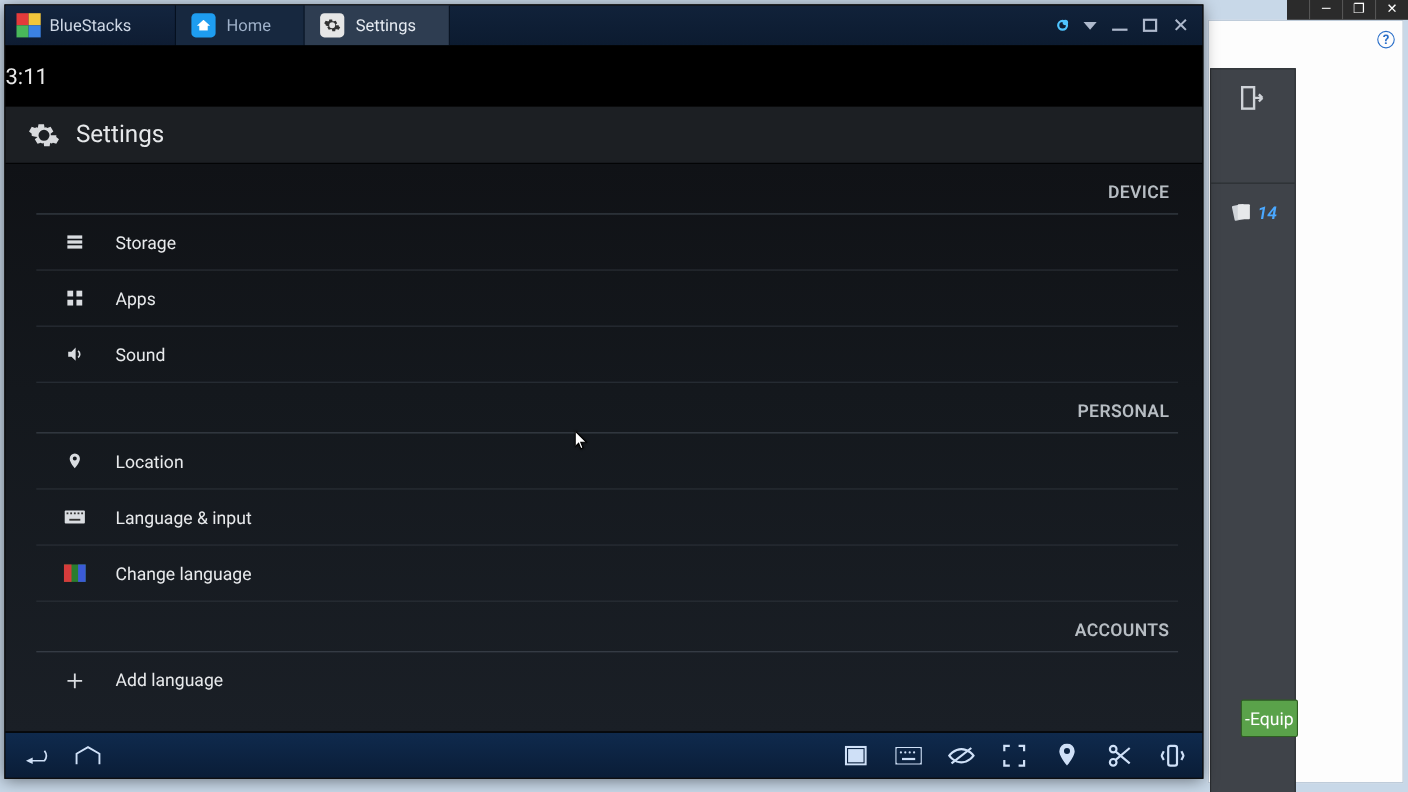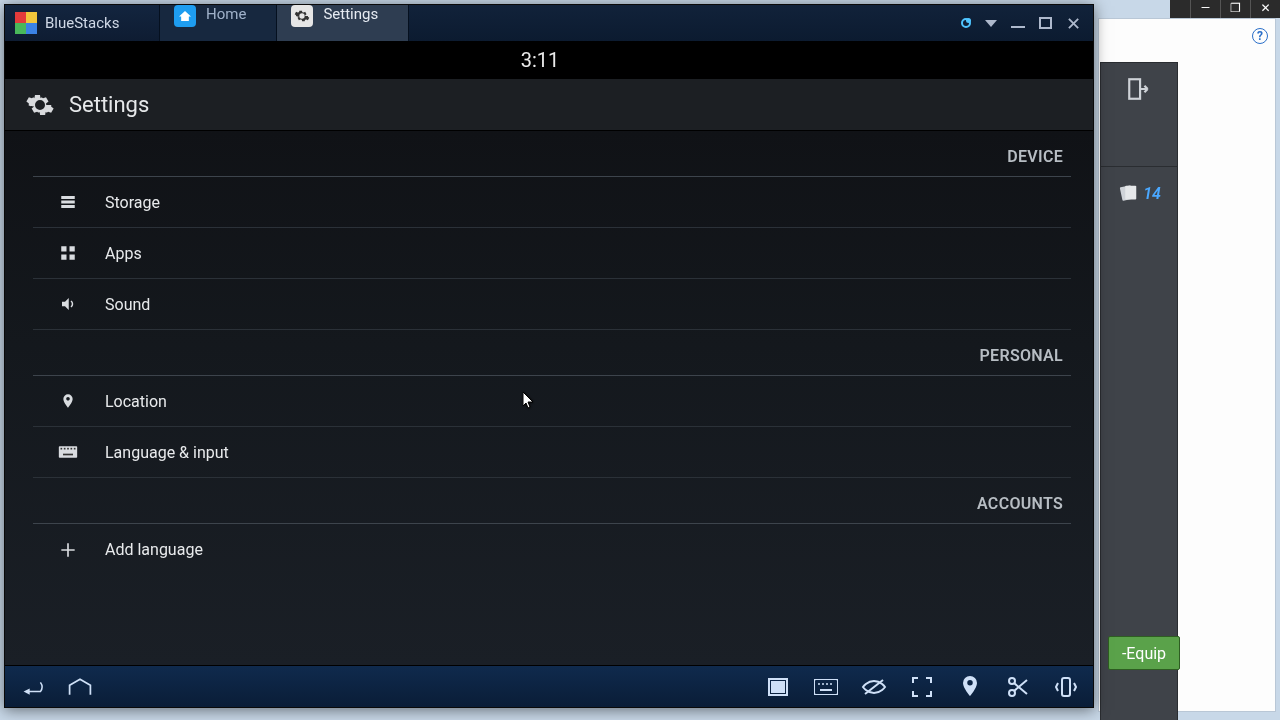--- a/index.html
+++ b/index.html
@@ -18,21 +18,21 @@
     position: absolute; top: 28px; right: 12px; width: 16px; height: 16px;
     border: 1px solid #2a6fc9; border-radius: 50%; color: #2a6fc9;
     font-size: 12px; text-align: center; line-height: 14px; font-weight: bold;
   }
   .bg-sidepanel {
     position: absolute; right: 102px; top: 62px; width: 78px; height: 716px;
     background: #3f4349; border: 1px solid #2a2d31; font-style: italic;
   }
   .bg-sidepanel .sp-row { height: 52px; display:flex; align-items:center; justify-content:center; gap:4px; color:#cfd3d8; }
   .bg-equip {
-    position: absolute; right: 100px; top: 636px; width: 72px; height: 34px;
+    position: absolute; right: 100px; top: 636px; width: 52px; height: 34px;
     background: #5aa24a; border: 1px solid #2e5d22; color: #fff; font-size: 16px;
     display:flex; align-items:center; justify-content:center; border-radius:2px;
   }
   .bg-whitearea {
     position: absolute; top: 18px; left: 1098px; right: 4px; bottom: 8px;
     background: #fdfdfd; border: 1px solid #b9c7d6;
   }
 
   
   .bs-window {
@@ -47,42 +47,42 @@
     display: flex; align-items: stretch; color: #cfd8e6; font-size: 15px;
     position: relative;
   }
   .bs-logo-tab {
     width: 155px; display:flex; align-items:center; gap:8px; padding-left:10px;
     background: linear-gradient(#13253f,#0e1c32); border-right: 1px solid #05101f;
   }
   .bs-logo-sq { width:22px; height:22px; display:flex; flex-wrap:wrap; }
   .bs-logo-sq span { width:11px; height:11px; }
   .bs-tab {
-    display:flex; gap:10px; padding: 0 30px 0 14px;
+    display:flex; align-items:center; gap:10px; padding: 0 30px 0 14px;
     border-right: 1px solid #05101f; position: relative;
   }
   .bs-tab.inactive { background:#17283f; color:#9fb1c9; }
   .bs-tab.active { background:#2e3d51; color:#e6ebf2; }
   .tab-icon-box { width:22px; height:22px; border-radius:4px; display:flex; align-items:center; justify-content:center; }
   .home-icon-box { background:#1e9df0; }
   .home-icon { width:12px; height:10px; background:#fff; clip-path: polygon(50% 0,100% 55%,82% 55%,82% 100%,18% 100%,18% 55%,0 55%); }
   .gear-icon-box { background:#e6e6e6; }
   .bs-titlebar .right-controls {
     margin-left:auto; display:flex; align-items:center; gap:14px; padding-right:12px; color:#aeb9cc;
   }
   .right-controls .dot { width:10px; height:10px; border:2px solid #4fc5ff; border-radius:50%; position:relative;}
   .right-controls .dot::after{content:"";position:absolute;right:-2px;top:-2px;width:5px;height:5px;background:#4fc5ff;border-radius:50%;}
   .chev-down { width:0;height:0;border-left:6px solid transparent;border-right:6px solid transparent;border-top:7px solid #aeb9cc;}
   .winmin { width:14px;height:2px;background:#aeb9cc;margin-top:8px;}
   .winmax { width:13px;height:12px;border:2px solid #aeb9cc;}
   .winclose { font-size:18px;color:#aeb9cc;}
 
   
   .android-status {
-    height: 38px; background:#000; color:#eaeaea; display:flex; justify-content:center; align-items:center;
+    height: 56px; background:#000; color:#eaeaea; display:flex; justify-content:flex-start; align-items:center;
     font-size:20px; padding-right:18px;
   }
 
   
   .settings-header {
     height: 52px; background:#1c1f23; display:flex; align-items:center; gap:14px; padding-left:20px;
     color:#e6e8ea; font-size:22px; border-bottom:1px solid #000;
   }
 
   
@@ -248,20 +248,30 @@
             <rect x="7" y="3" width="2" height="2" fill="#333"></rect>
             <rect x="11" y="3" width="2" height="2" fill="#333"></rect>
             <rect x="15" y="3" width="2" height="2" fill="#333"></rect>
             <rect x="19" y="3" width="2" height="2" fill="#333"></rect>
             <rect x="6" y="10" width="12" height="2" fill="#333"></rect>
           </svg>
       </span>
       <span class="lbl">Language &amp; input</span>
     </div>
 
+    <div class="setting-item">
+      <span class="iw">
+        <svg width="20" height="16" viewBox="0 0 20 16">
+            <rect width="20" height="16" fill="#2a7d2e"></rect>
+            <rect width="7" height="16" fill="#d63b3b"></rect>
+            <rect x="13" width="7" height="16" fill="#3b5bd6"></rect>
+          </svg>
+      </span>
+      <span class="lbl">Change language</span>
+    </div>
 
 
     <div class="section-header">ACCOUNTS</div>
 
     <div class="setting-item" style="border-bottom:none">
       <span class="iw">
         <svg width="20" height="20" viewBox="0 0 24 24" stroke="#d9dce0" stroke-width="2">
             <path d="M12 4v16M4 12h16"></path>
           </svg>
       </span>

